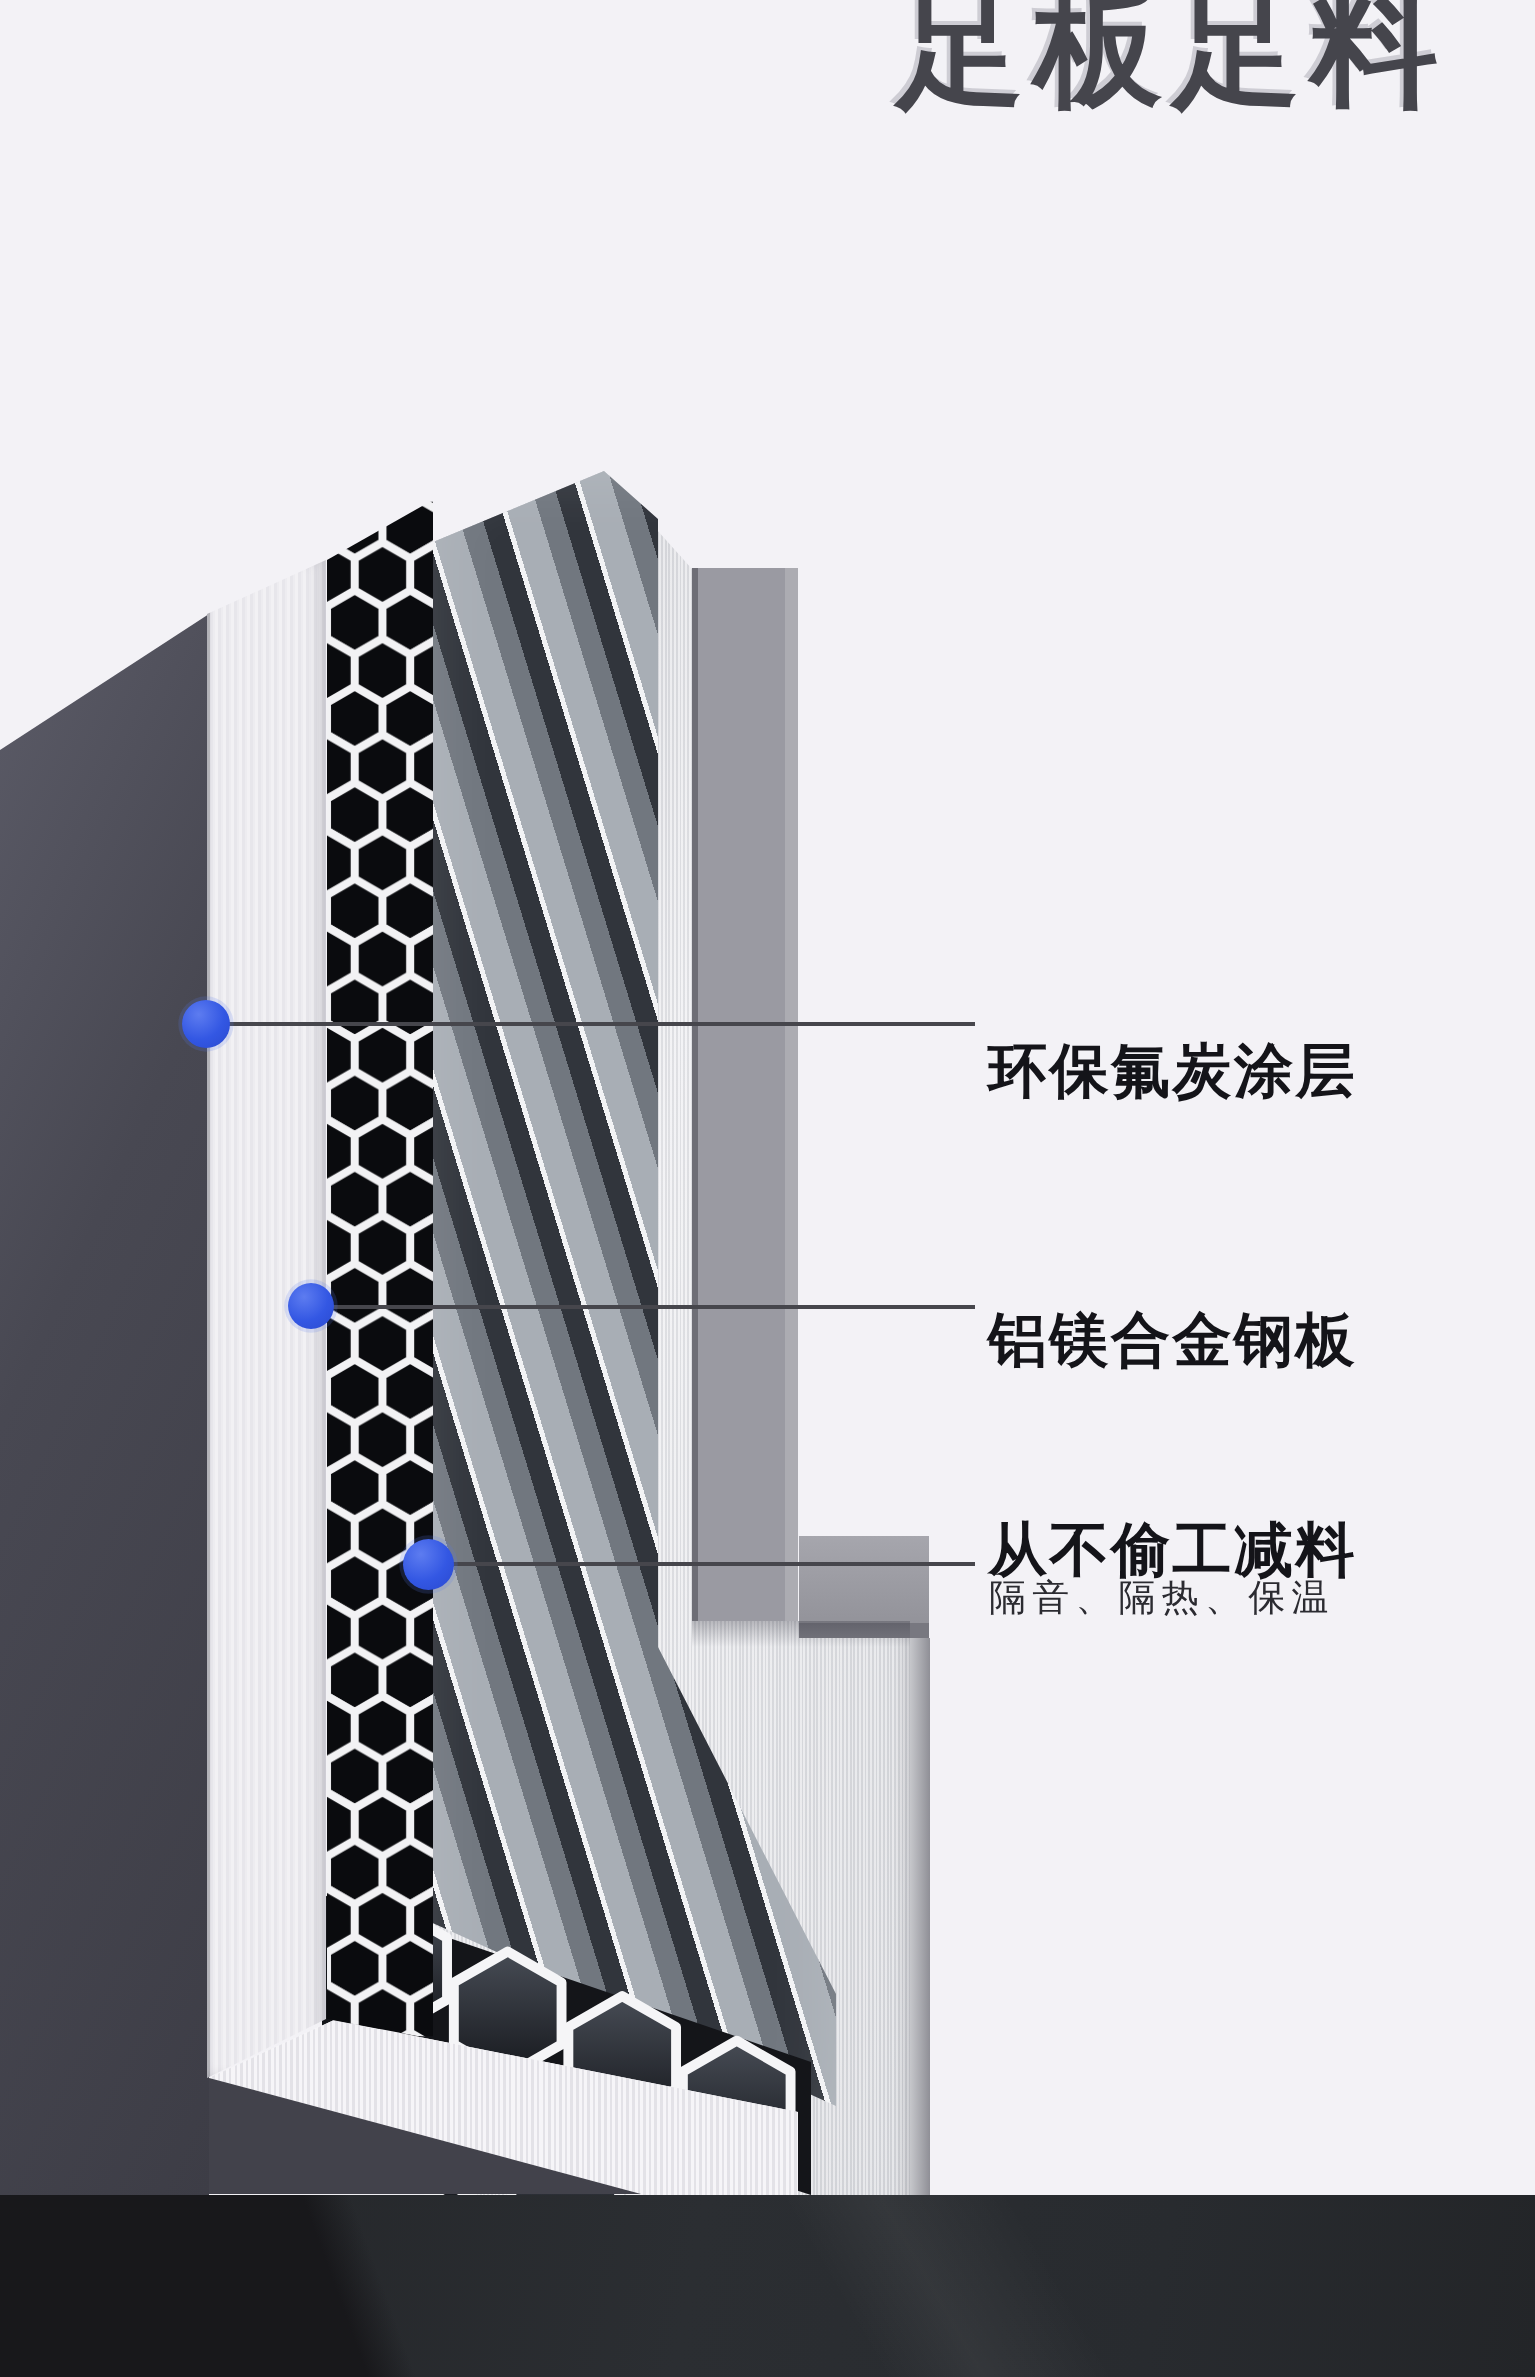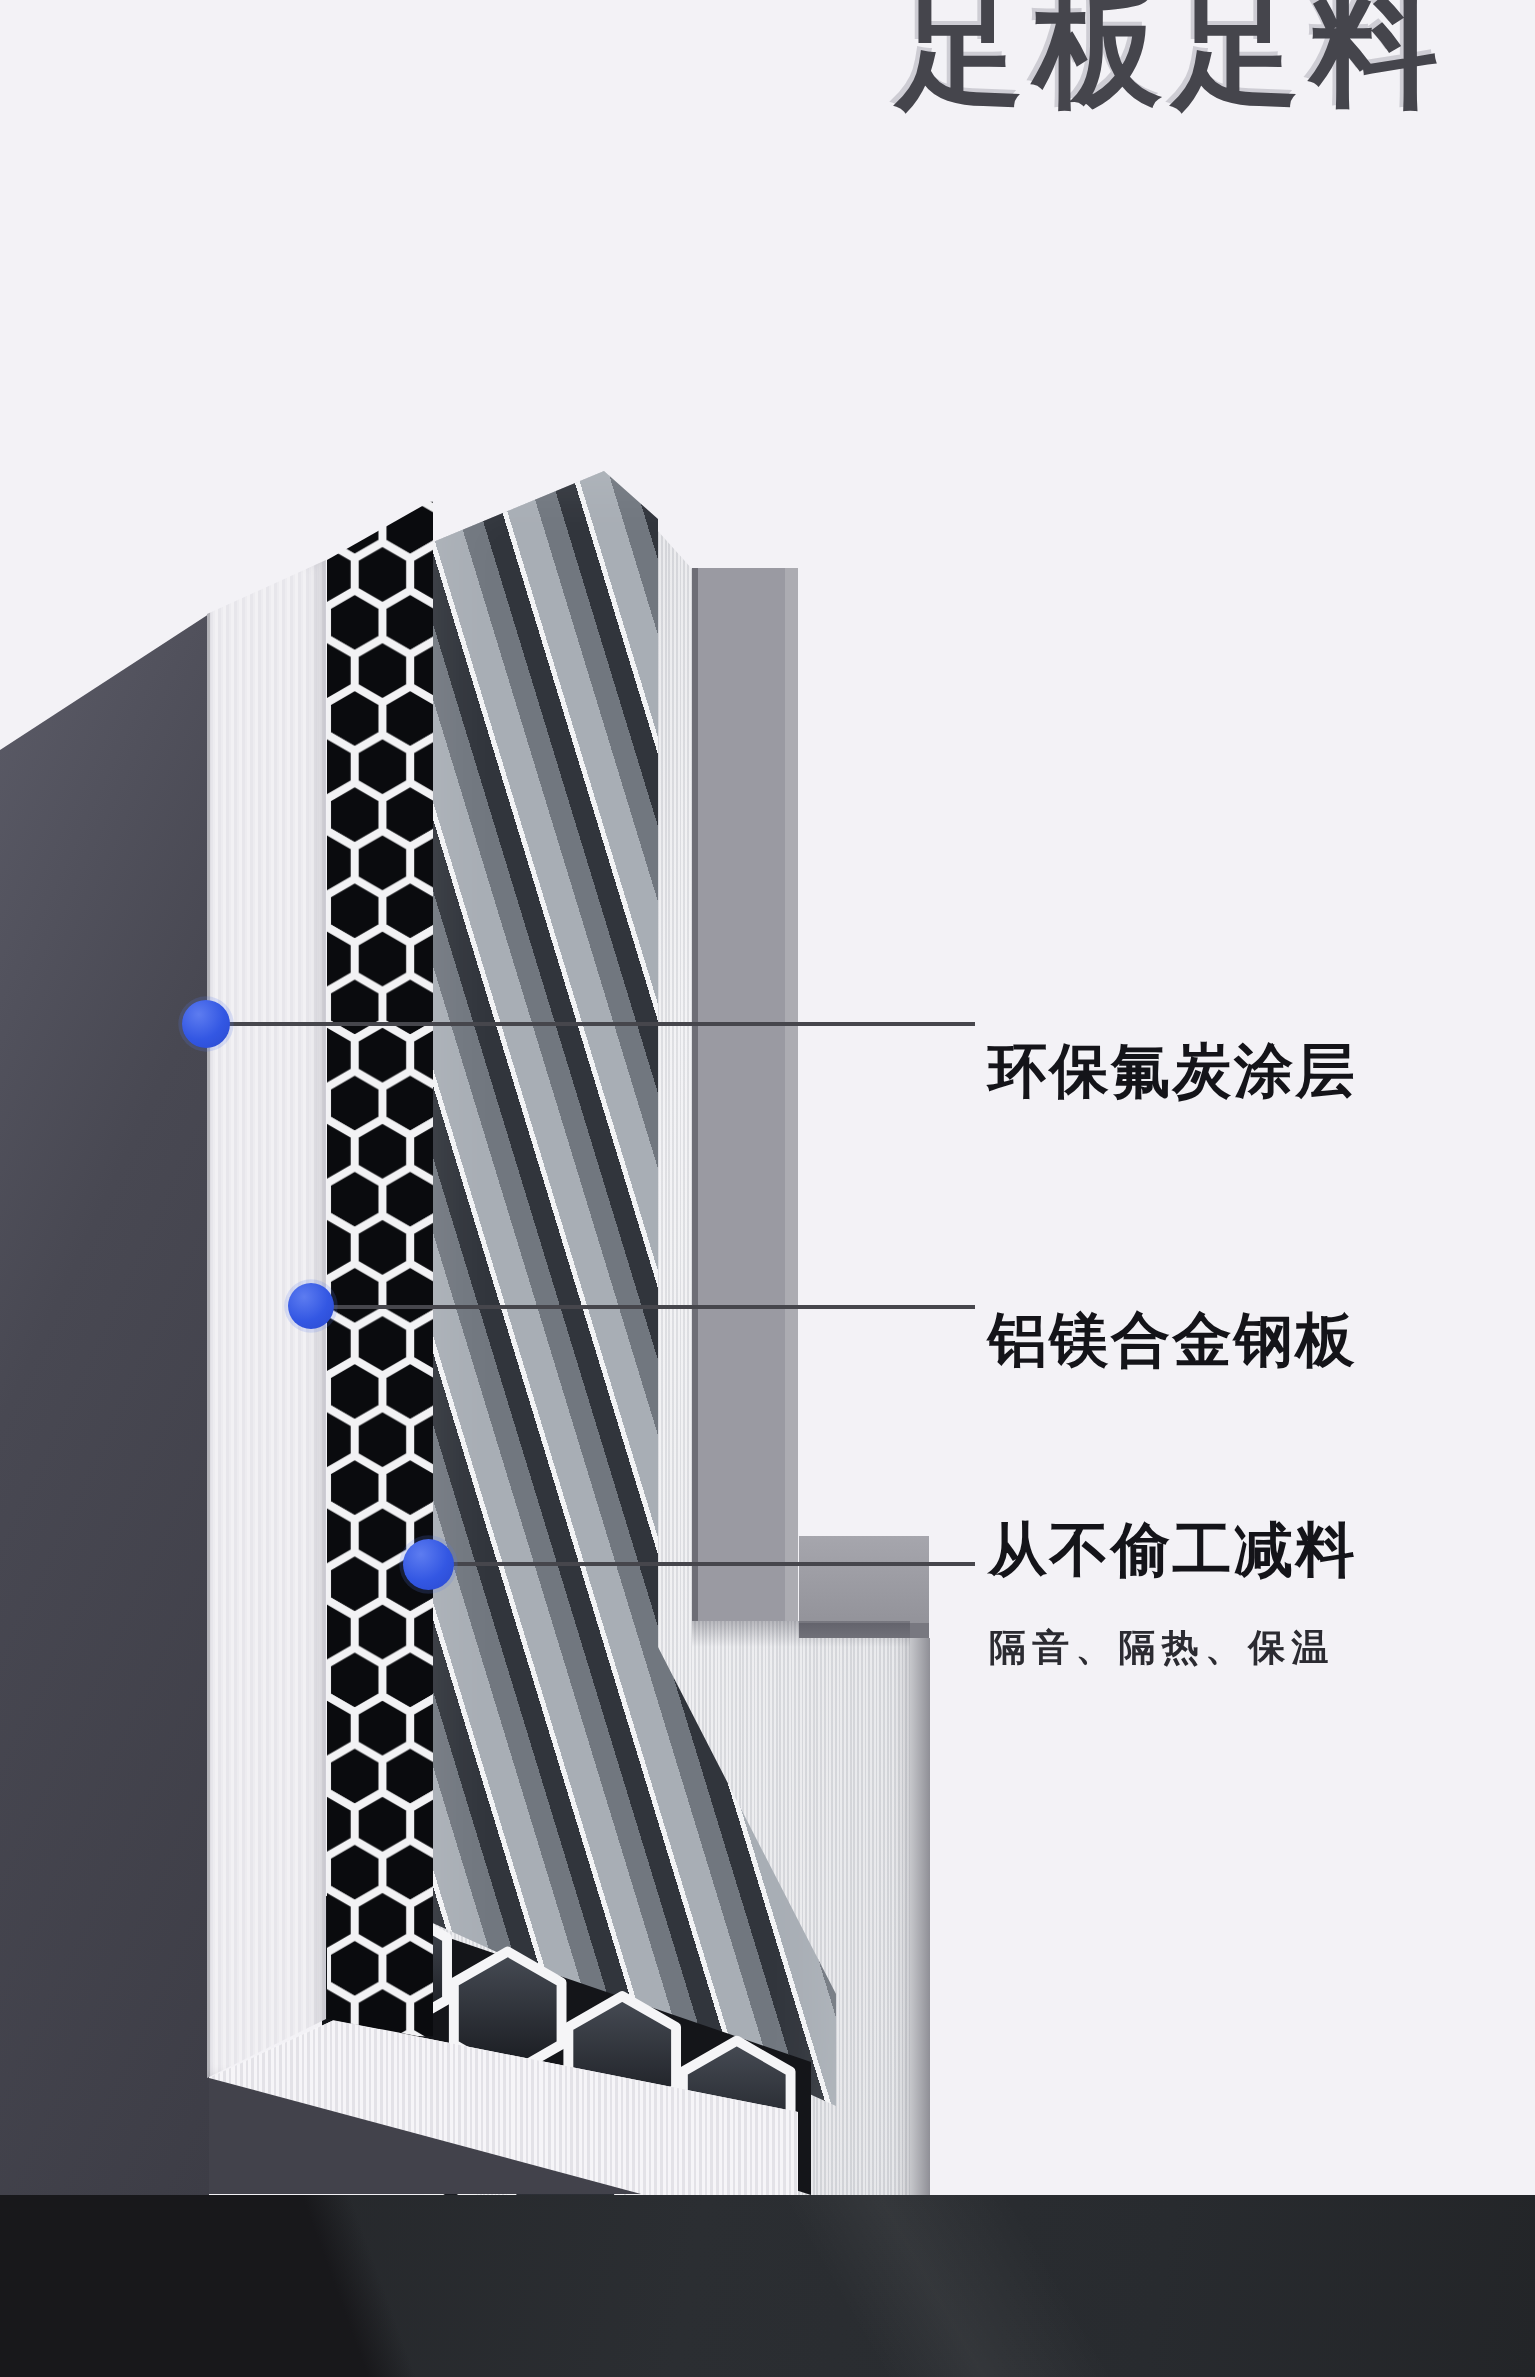--- a/index.html
+++ b/index.html
@@ -124,22 +124,22 @@
   .cline2{left:321px;top:1305px;width:654px;}
   .cline3{left:441px;top:1562px;width:534px;}
   .clabel{
     left:988px;white-space:nowrap;
     font-size:59px;font-weight:900;letter-spacing:2.5px;color:#141419;line-height:1.35;
   }
   .clabel1{top:994px;margin-top:38px;}
   .clabel2{top:1301px;}
   .clabel3{top:1511px;}
   .csub{
-    left:989px;top:1623px;white-space:nowrap;
-    font-size:37px;font-weight:700;letter-spacing:6.2px;color:#2b2b31;
+    left:989px;top:1573px;white-space:nowrap;
+    font-size:37px;font-weight:400;letter-spacing:6.2px;color:#2b2b31;
   }
 </style>
 </head>
 <body>
 
 <div class="abs bay"></div>
 <div class="abs fins"></div>
 <div class="abs slab-upper"></div>
 <div class="abs arm"></div>
 <div class="abs arm-lip"></div>

